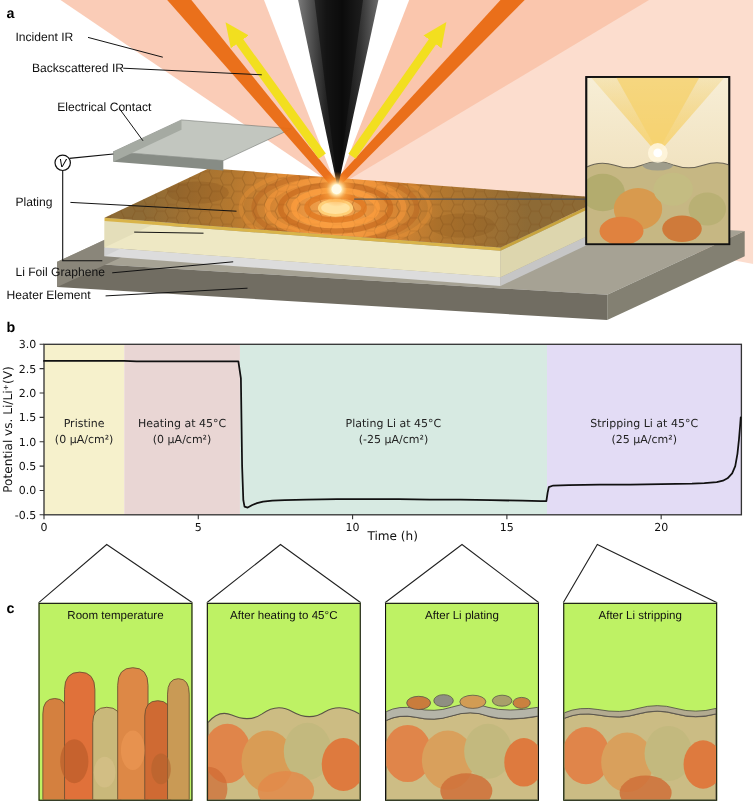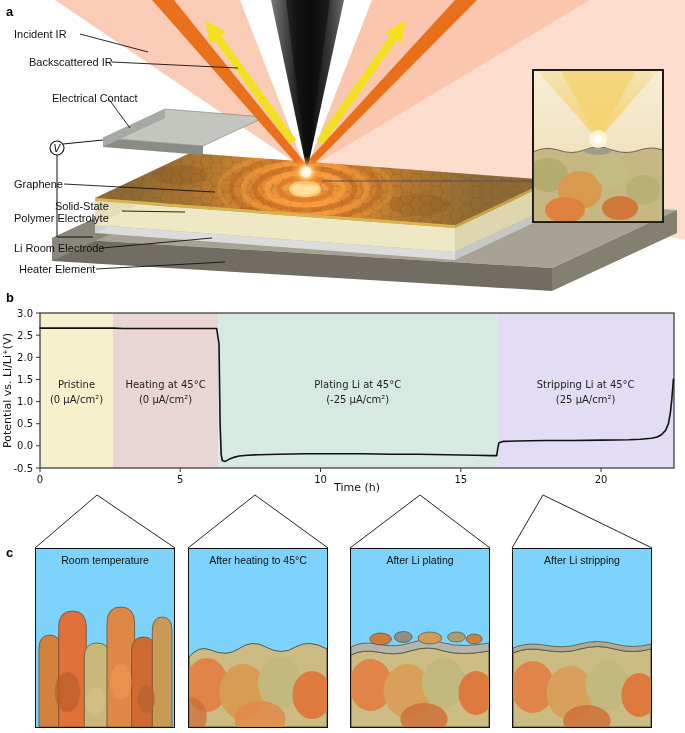--- a/index.html
+++ b/index.html
@@ -3,21 +3,21 @@
 <meta charset="utf-8">
 <style>
   html,body{margin:0;padding:0;background:#ffffff;}
   .figure{position:relative;width:685px;height:733px;background:#fff;
           font-family:"Liberation Sans",sans-serif;overflow:hidden;}
   .panel-letter{position:absolute;font-weight:bold;font-size:13px;color:#000;}
   .lbl{position:absolute;font-size:11px;color:#111;white-space:nowrap;line-height:12px;text-align:right;}
   svg{display:block;}
   .abs{position:absolute;}
   .c-box{position:absolute;width:140px;height:180px;border:1.6px solid #111;
-         background:#7dd3fc;box-sizing:border-box;}
+         background:#bef264;box-sizing:border-box;}
   .c-title{text-align:center;font-size:10.5px;color:#111;padding-top:5px;height:19px;}
   .c-ill{position:absolute;left:0;bottom:0;width:100%;height:150px;}
   text{font-family:"DejaVu Sans","Liberation Sans",sans-serif;}
 </style>
 </head>
 <body>
 
 <div class="figure">
 
   <div class="panel-letter" style="left:6px;top:4px;">a</div>
@@ -174,27 +174,23 @@
       <line x1="64" y1="184" x2="215" y2="192"></line>
       <line x1="122" y1="211" x2="185" y2="212"></line>
       <line x1="102" y1="248" x2="212" y2="238"></line>
       <line x1="96" y1="269" x2="225" y2="262"></line>
     </g>
   </svg>
 
   <div class="lbl" style="left:14px;top:28px;">Incident IR</div>
   <div class="lbl" style="left:14px;top:56px;margin-left:15px;">Backscattered IR</div>
   <div class="lbl" style="left:14px;top:92px;margin-left:38px;">Electrical Contact</div>
-  <div class="lbl" style="left:14px;top:178px;">Graphene</div>
-  <div class="lbl" style="left:14px;top:200px;">
-    <div>Solid-State</div>
-    <div>Polymer Electrolyte</div>
-  </div>
-  <div class="lbl" style="left:14px;top:242px;">Li Room Electrode</div>
-  <div class="lbl" style="left:19px;top:263px;">Heater Element</div>
+  <div class="lbl" style="left:14px;top:178px;">Plating</div>
+  <div class="lbl" style="left:14px;top:242px;">Li Foil Graphene</div>
+  <div class="lbl" style="left:6px;top:263px;">Heater Element</div>
 
   <div class="panel-letter" style="left:6px;top:290px;">b</div>
 
   <svg id="chart-svg" class="abs" style="left:0;top:293px;" width="685" height="205" viewBox="0 0 685 205">
       <rect x="40" y="20" width="72.93805309734513" height="155" fill="#f6f1cc"></rect>
       <rect x="112.93805309734513" y="20" width="105.19911504424779" height="155" fill="#e9d6d4"></rect>
       <rect x="218.13716814159292" y="20" width="279.1283185840708" height="155" fill="#d7eae2"></rect>
       <rect x="497.2654867256637" y="20" width="176.73451327433628" height="155" fill="#e3dcf5"></rect>
       <text x="76.46902654867256" y="95" text-anchor="middle" font-size="10" fill="#222">Pristine</text>
       <text x="76.46902654867256" y="110" text-anchor="middle" font-size="10" fill="#222">(0 µA/cm²)</text>

